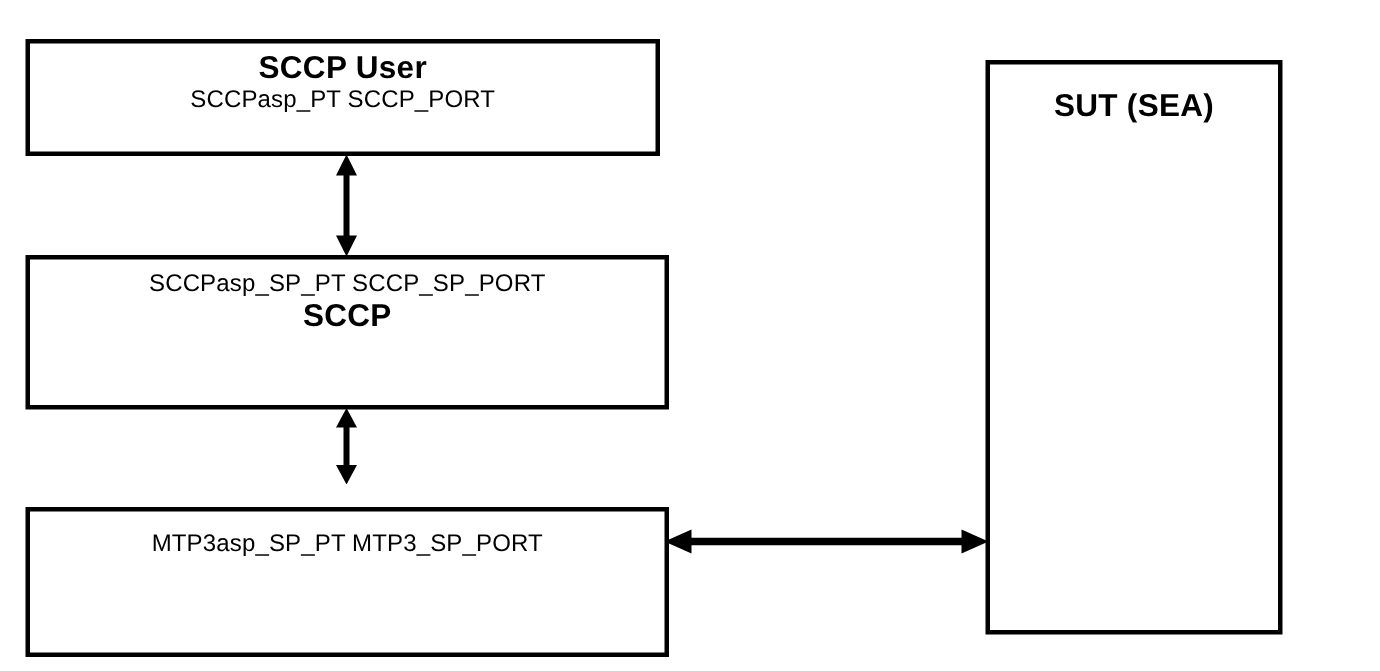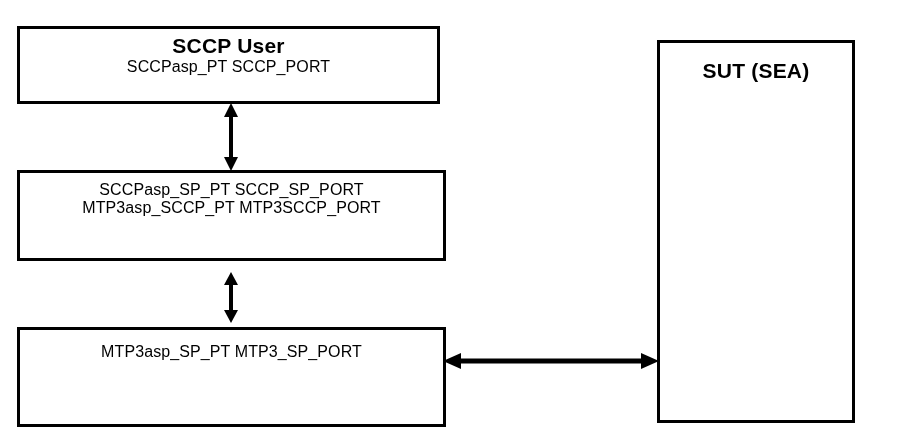--- a/index.html
+++ b/index.html
@@ -41,25 +41,25 @@
     font-weight: bold;
     letter-spacing: 0.2px;
   }
 
   
   #node-sccp-user {
     left: 17px;  top: 26px;  width: 423px;  height: 78px;
     padding-top: 5px;
   }
   #node-sccp {
-    left: 17px;  top: 170px; width: 429px;  height: 91px;
+    left: 17px;  top: 170px; width: 429px;  height: 103px;
     padding-top: 8px;
   }
   #node-system-mtp3 {
-    left: 17px;  top: 327px; width: 429px;  height: 100px;
+    left: 17px;  top: 338px; width: 429px;  height: 100px;
     padding-top: 13px;
   }
   #node-sut {
     left: 657px; top: 40px;  width: 198px;  height: 383px;
     padding-top: 16px;
   }
 
   
   .arrow {
     position: absolute;
@@ -74,21 +74,21 @@
 
 <div id="canvas">
 
   <div class="node" id="node-sccp-user">
     <span class="node-line line-title">SCCP User</span>
     <span class="node-line line-plain">SCCPasp_PT SCCP_PORT</span>
   </div>
 
   <div class="node" id="node-sccp">
     <span class="node-line line-plain">SCCPasp_SP_PT  SCCP_SP_PORT</span>
-    <span class="node-line line-plain">MTP3asp_SCCP_PT  MTP3SCCP_PORT</span>
+    <span class="node-line line-title">SCCP</span>
   </div>
 
   <div class="node" id="node-system-mtp3">
     <span class="node-line line-plain">MTP3asp_SP_PT  MTP3_SP_PORT</span>
   </div>
 
   <div class="node" id="node-sut">
     <span class="node-line line-title">SUT (SEA)</span>
   </div>
 

